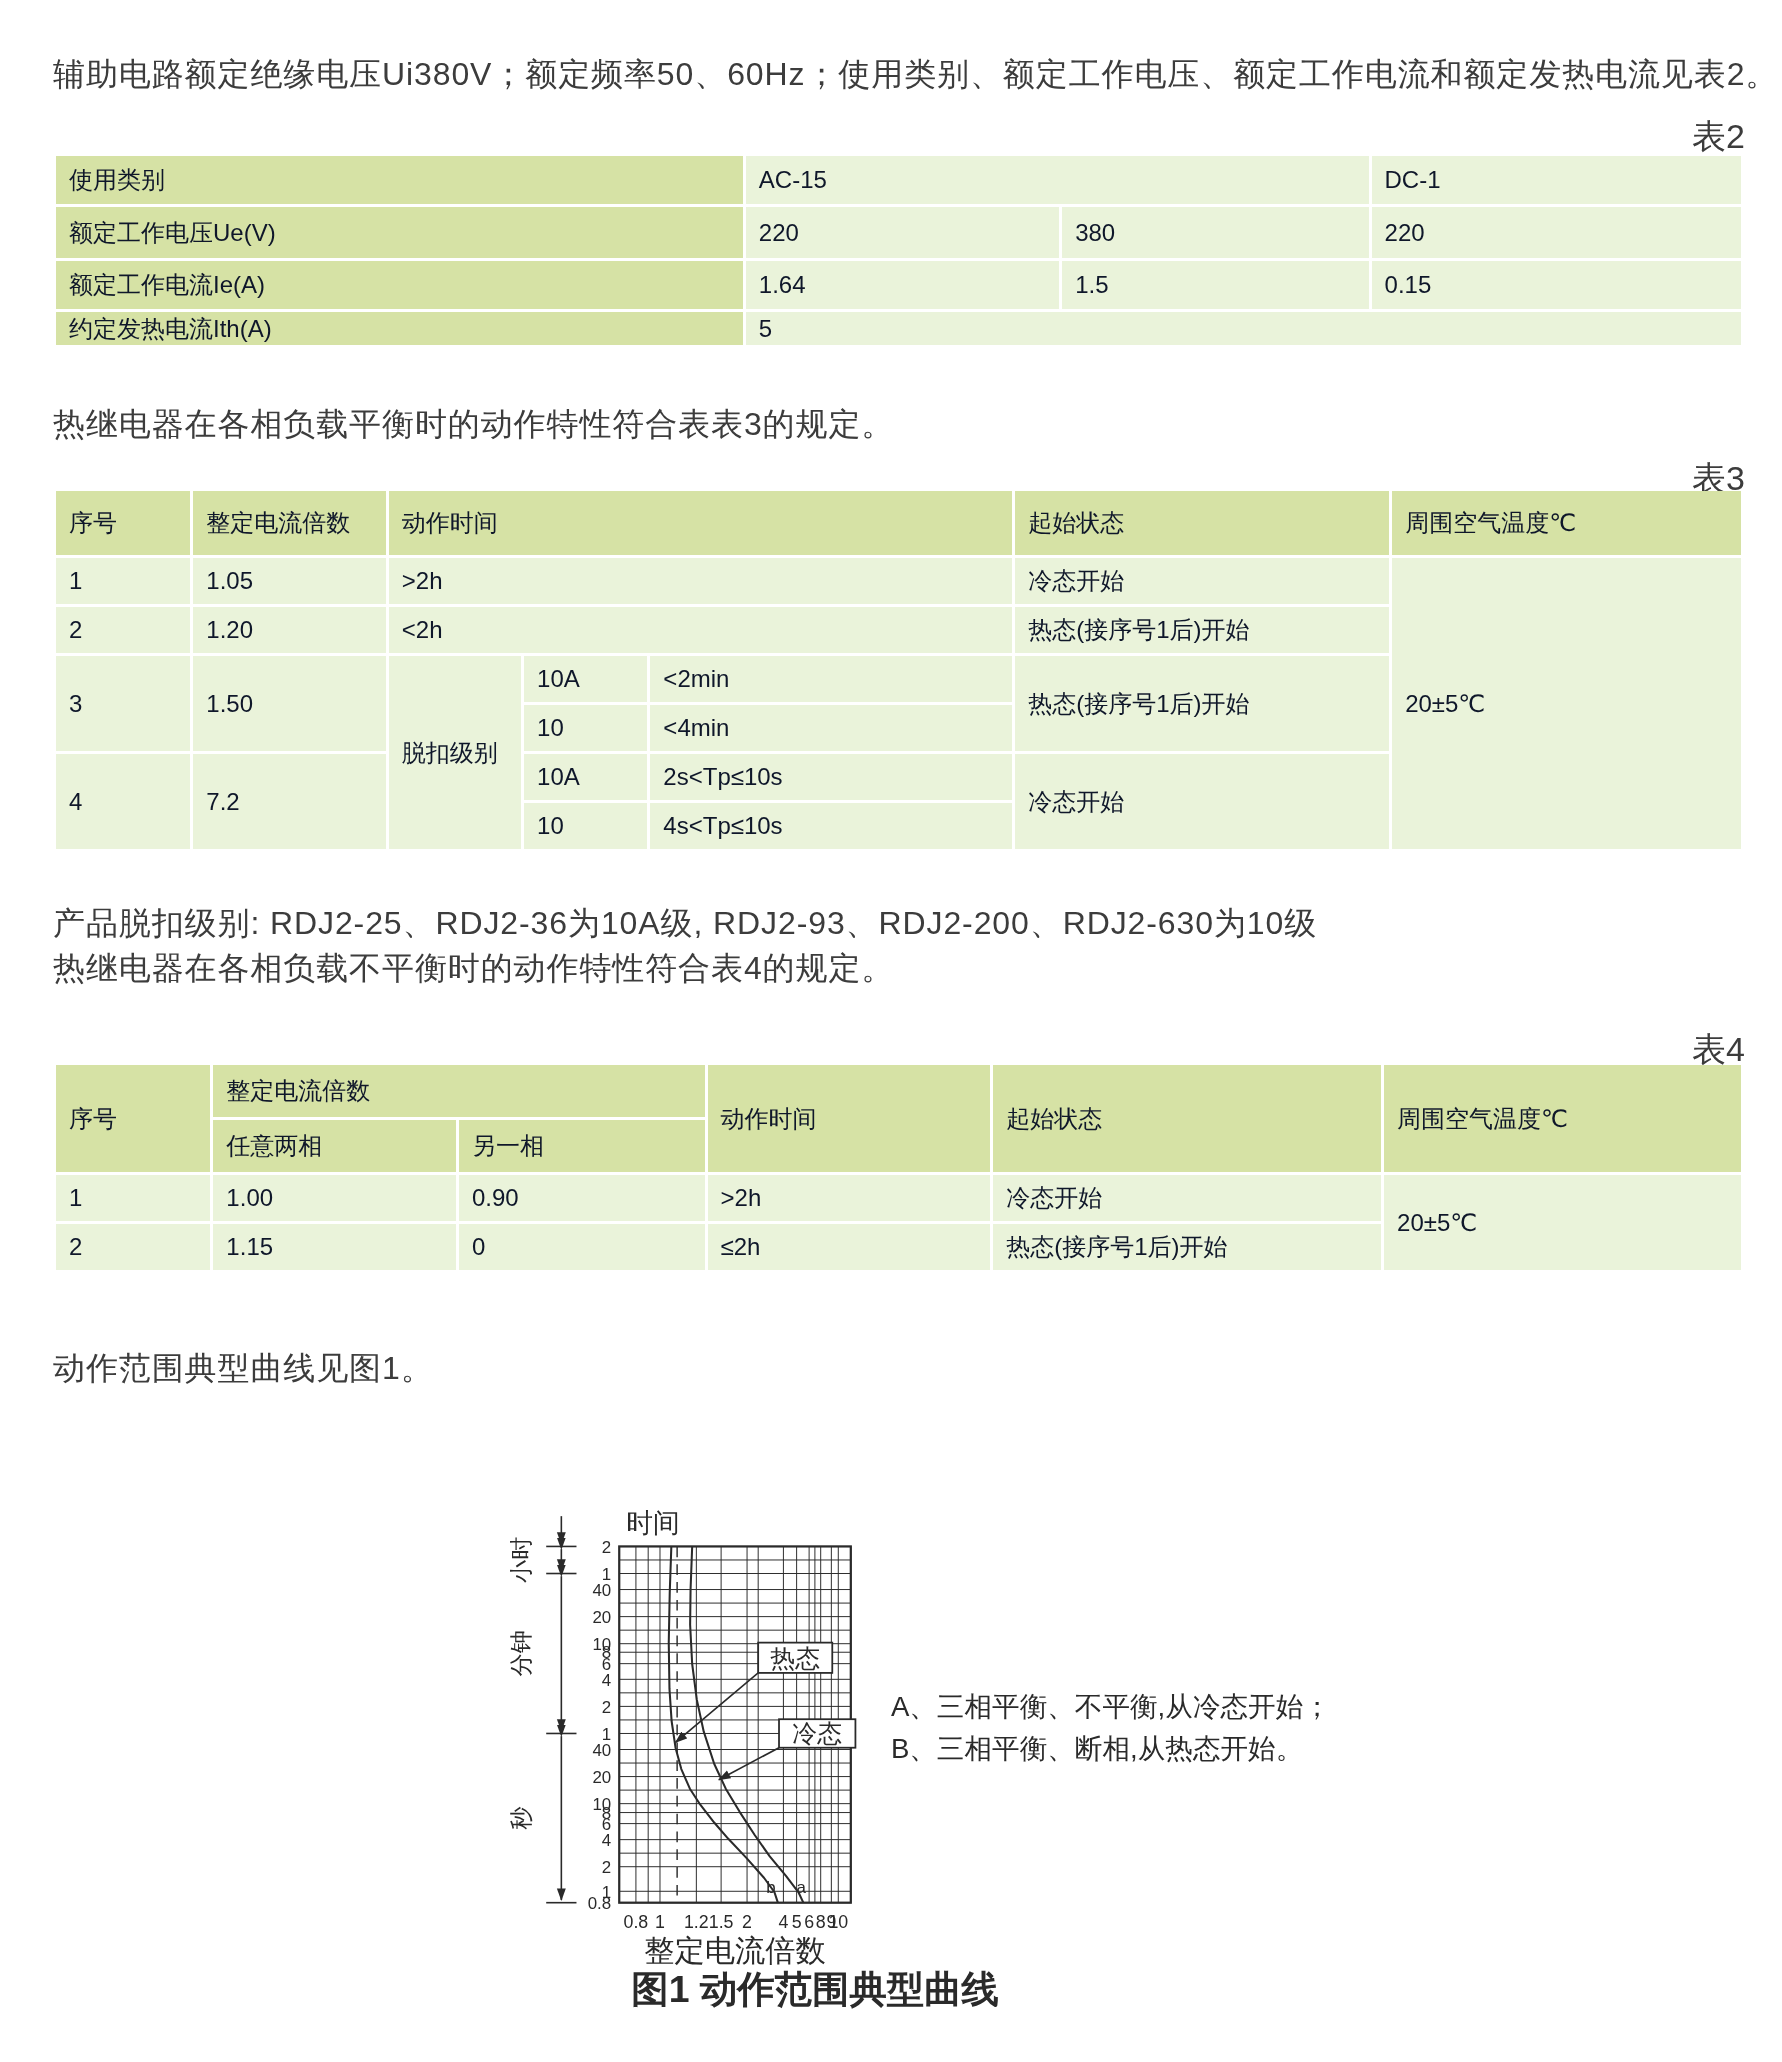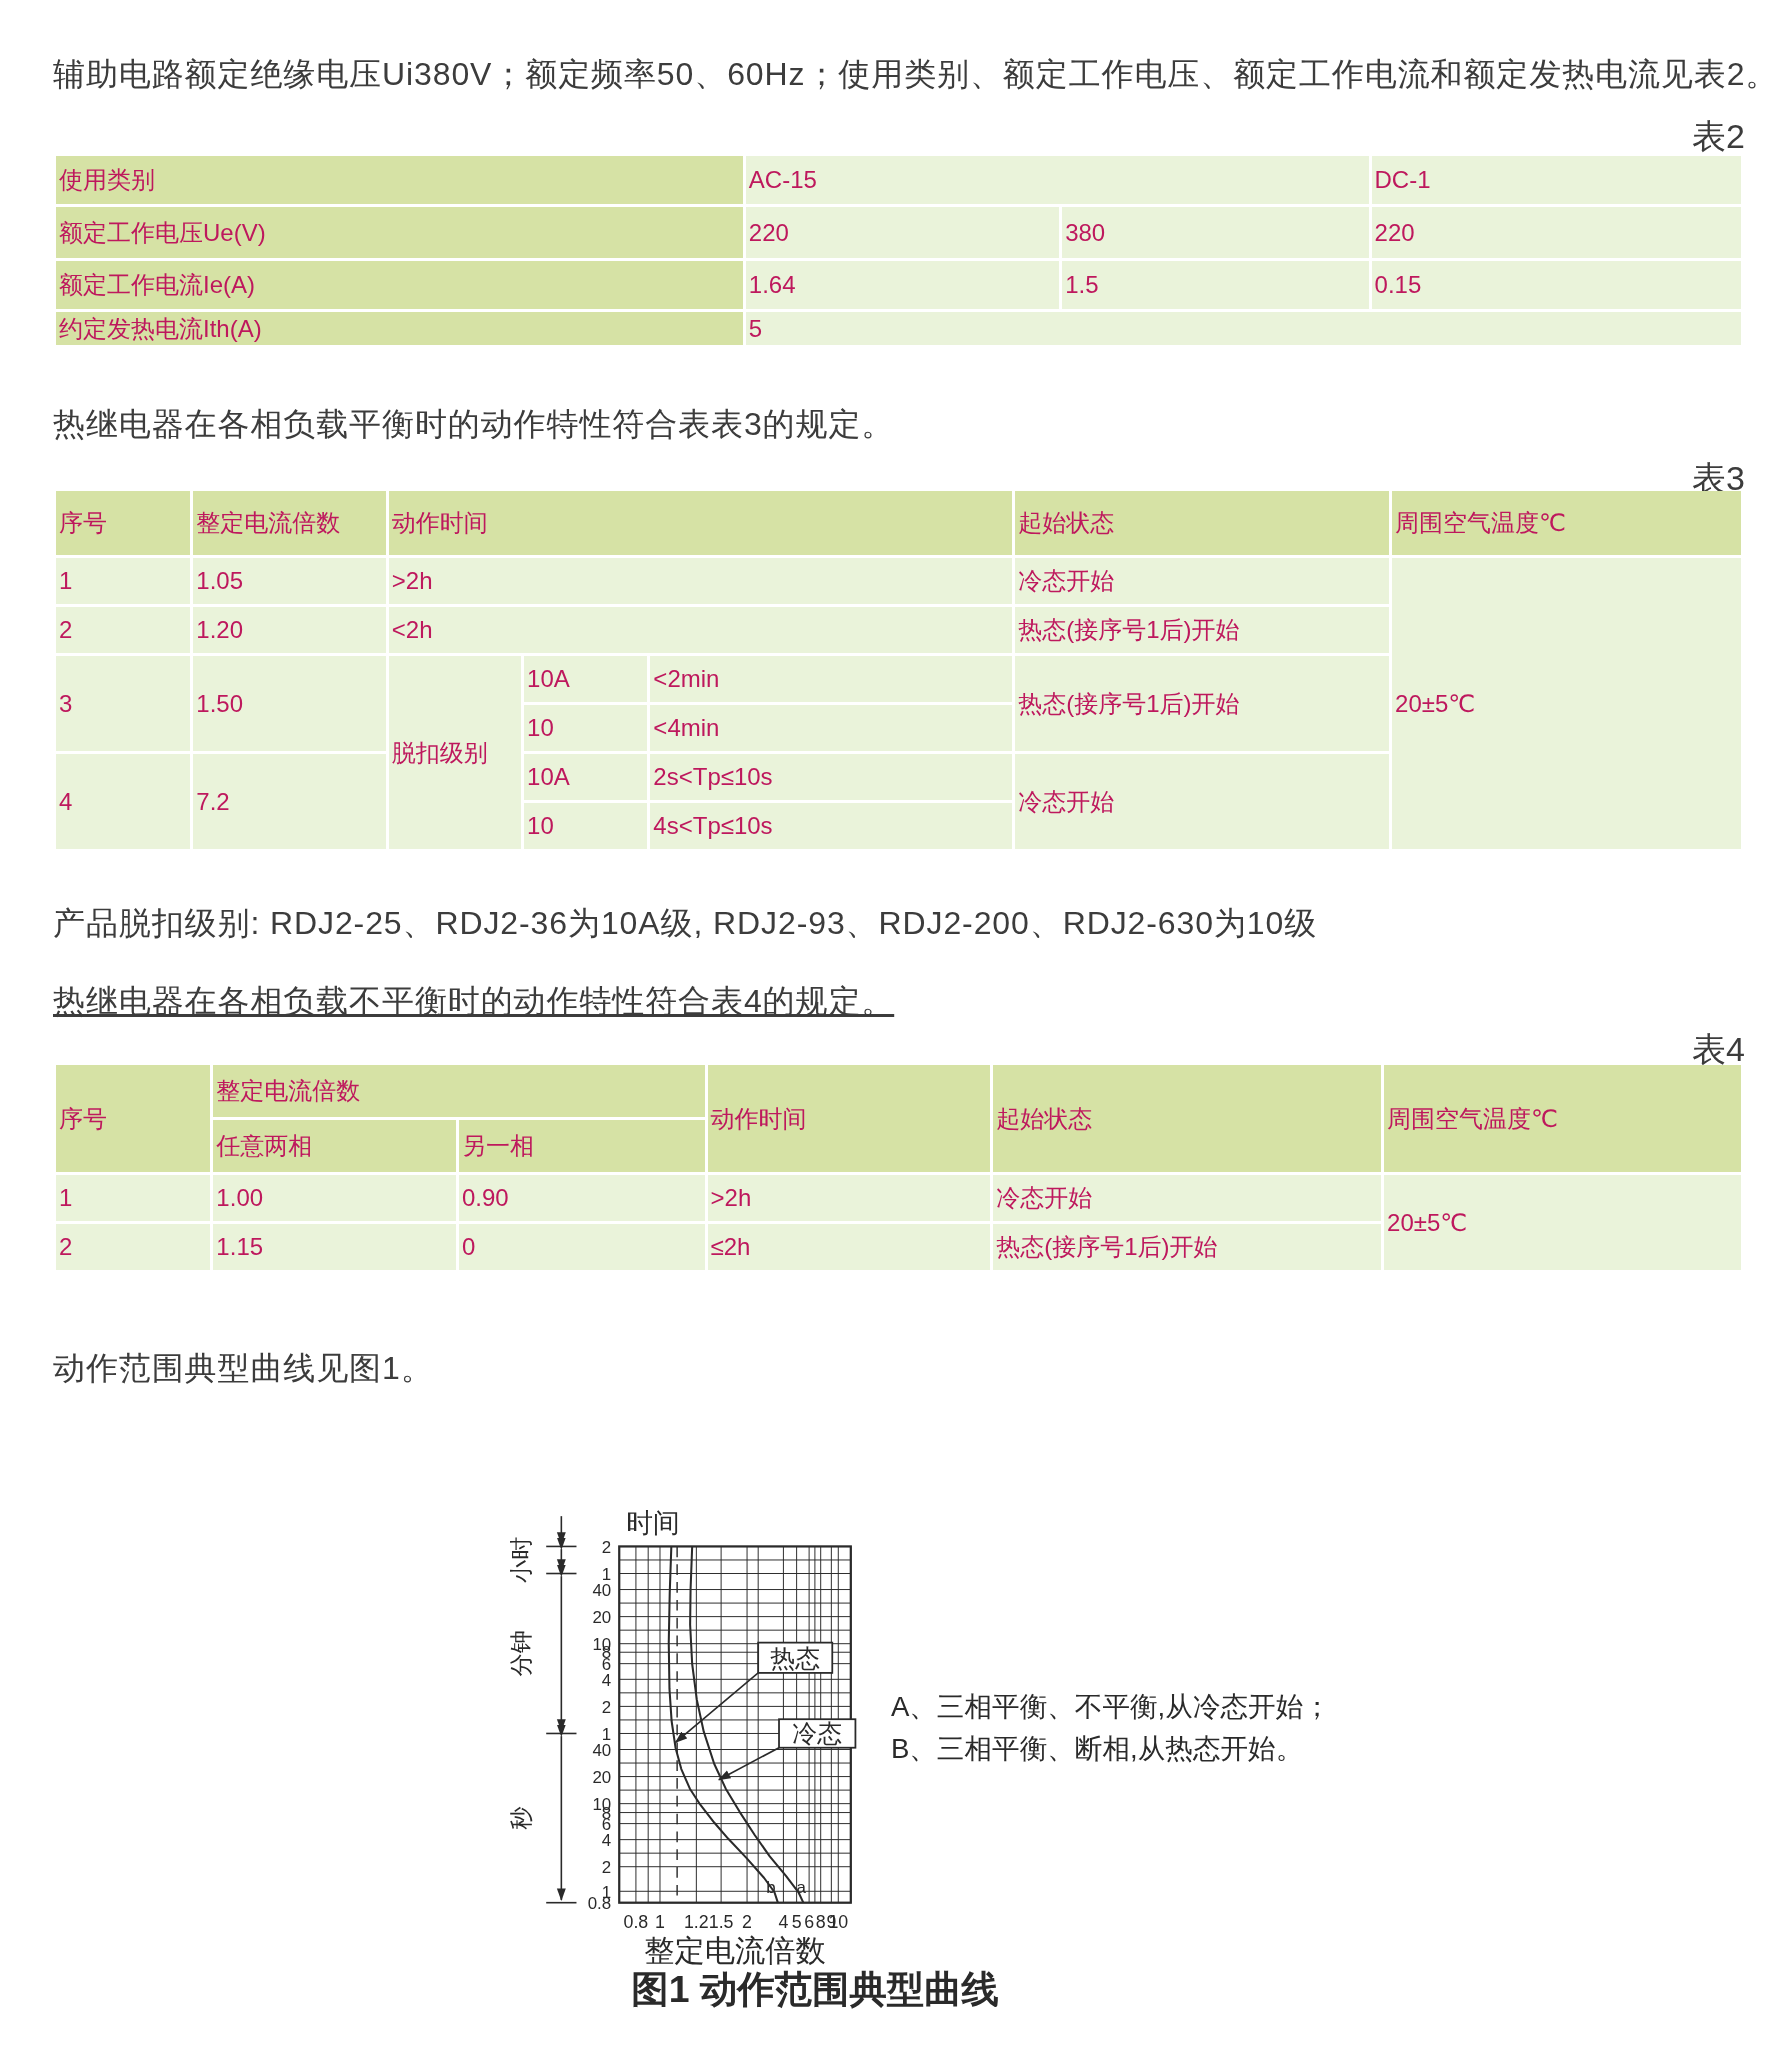--- a/index.html
+++ b/index.html
@@ -4,21 +4,21 @@
 <style>
   html,body{margin:0;padding:0;background:#fff;}
   body{
     width:1782px;height:2063px;position:relative;
     font-family:"Liberation Sans","DejaVu Sans",sans-serif;
     color:#3a3a3a;
   }
   .para{position:absolute;left:53px;font-size:32px;letter-spacing:0.9px;color:#3c3c3c;}
   .tag{position:absolute;right:37px;font-size:34px;color:#3c3c3c;}
   table{position:absolute;left:53px;border-collapse:separate;border-spacing:3.6px;table-layout:fixed;}
-  td{font-size:24px;color:#be185d;padding:0 0 0 3px;vertical-align:middle;overflow:hidden;}
+  td{font-size:24px;color:#0f172a;padding:0 0 0 13px;vertical-align:middle;overflow:hidden;}
   .hd{background:#d6e2a5;}
   .bd{background:#eaf3da;}
   #figwrap{position:absolute;left:499px;top:1493px;width:855px;height:570px;}
   svg text{font-family:"Liberation Sans","DejaVu Sans",sans-serif;fill:#2a2a2a;}
 </style>
 </head>
 <body>
 
 <div class="para" style="top:53px;">辅助电路额定绝缘电压Ui380V；额定频率50、60Hz；使用类别、额定工作电压、额定工作电流和额定发热电流见表2。</div>
 <div class="tag" style="top:114px;">表2</div>
@@ -109,21 +109,21 @@
     <td class="bd" rowspan="2">冷态开始</td>
   </tr>
   <tr style="height:46px;">
     <td class="bd">10</td>
     <td class="bd">4s&lt;Tp≤10s</td>
   </tr>
 </tbody>
   </table>
 
 <div class="para" style="top:902px;">产品脱扣级别: RDJ2-25、RDJ2-36为10A级, RDJ2-93、RDJ2-200、RDJ2-630为10级</div>
-<div class="para" style="top:980px;text-decoration:underline;">热继电器在各相负载不平衡时的动作特性符合表4的规定。</div>
+<div class="para" style="top:947px;">热继电器在各相负载不平衡时的动作特性符合表4的规定。</div>
 <div class="tag" style="top:1027px;">表4</div>
 
 <table style="top:1062px;width:1691px;">
   <colgroup>
       <col style="width:154px">
       <col style="width:242px">
       <col style="width:245px">
       <col style="width:282px">
       <col style="width:387px">
       <col style="width:356px">

